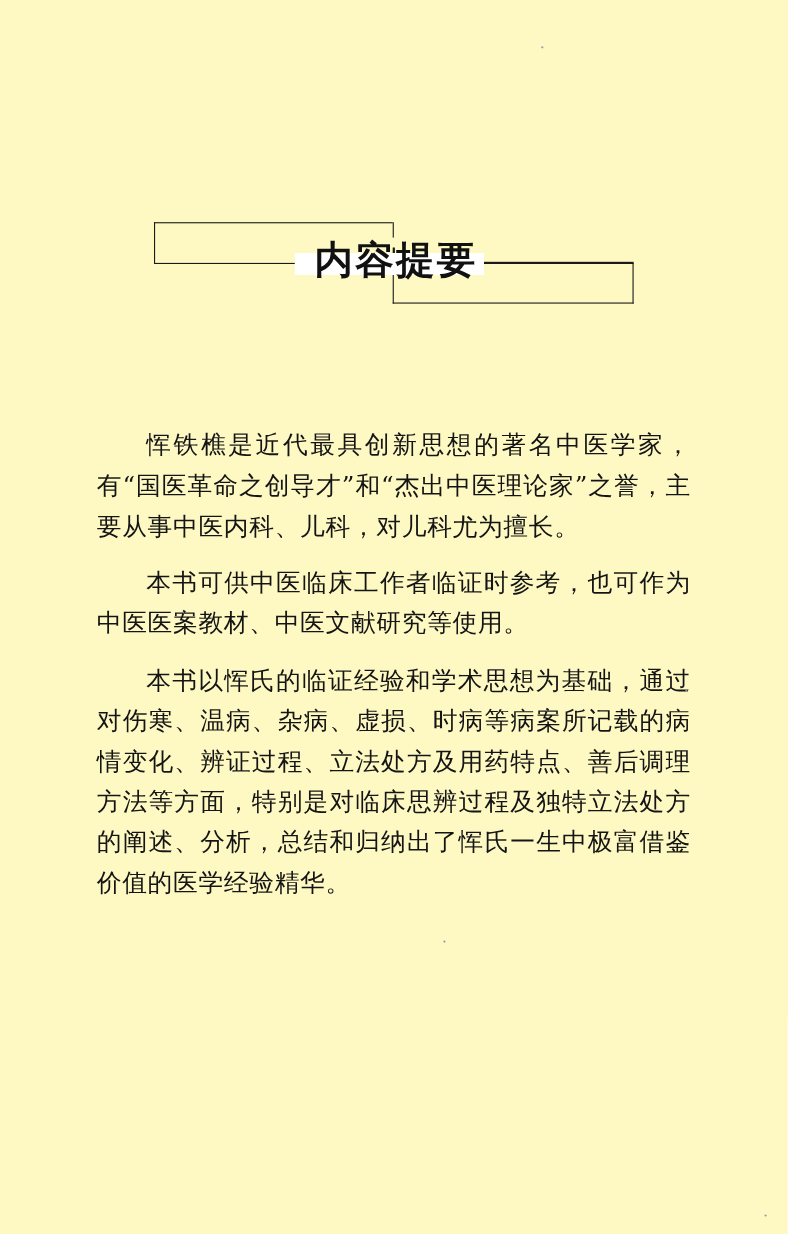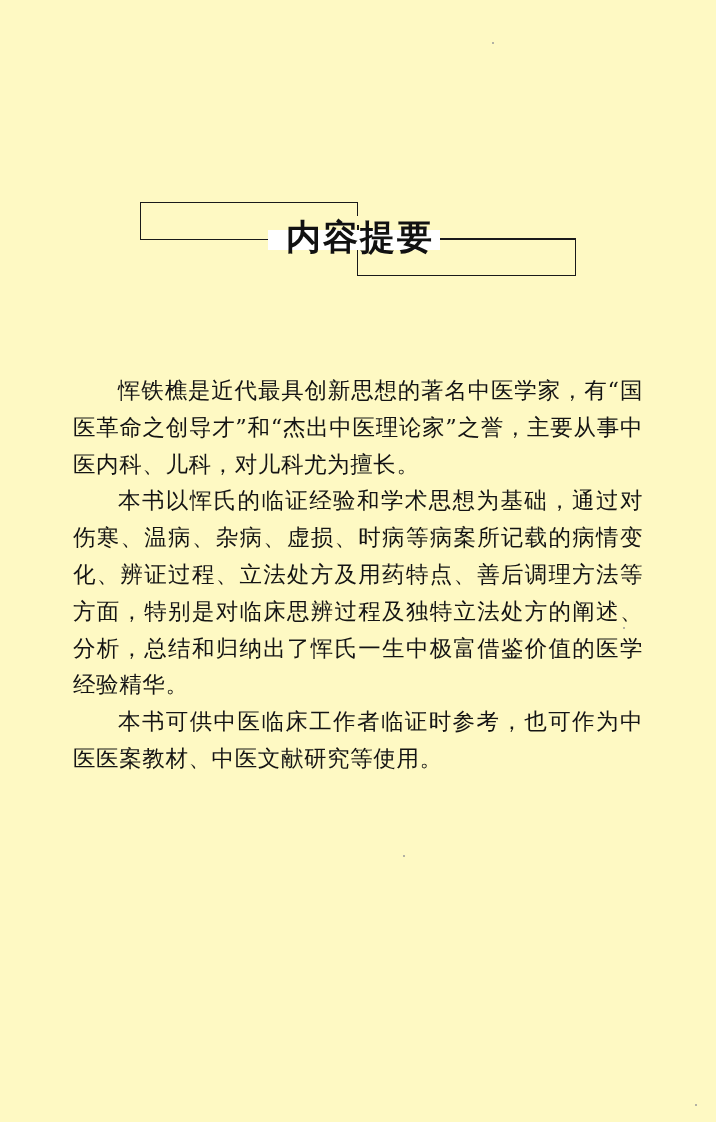--- a/index.html
+++ b/index.html
@@ -87,21 +87,21 @@
       position: absolute;
       left: 73px; top: 372px;
       width: 570px;
       font-size: 22.5px;
       line-height: 36.8px;
       text-align: justify;
       text-justify: inter-character;
       letter-spacing: 0.6px;
     }
     .para {
-      margin: 0;
+      margin: 15px;
       text-indent: 2em;
     }
     .speck {
       position: absolute;
       width: 2px; height: 2px;
       background: #9a9a9a;
       border-radius: 1px;
     }
   </style>
 </head>
@@ -110,21 +110,21 @@
 <div class="page">
 
   <div class="frame-left"></div>
   <div class="frame-right"></div>
   <div class="frame-bottom-gap"></div>
 
   <div class="title">内容提要</div>
 
   <div class="body-text">
     <p class="para">恽铁樵是近代最具创新思想的著名中医学家，有“国医革命之创导才”和“杰出中医理论家”之誉，主要从事中医内科、儿科，对儿科尤为擅长。</p>
+    <p class="para">本书可供中医临床工作者临证时参考，也可作为中医医案教材、中医文献研究等使用。</p>
     <p class="para">本书以恽氏的临证经验和学术思想为基础，通过对伤寒、温病、杂病、虚损、时病等病案所记载的病情变化、辨证过程、立法处方及用药特点、善后调理方法等方面，特别是对临床思辨过程及独特立法处方的阐述、分析，总结和归纳出了恽氏一生中极富借鉴价值的医学经验精华。</p>
-    <p class="para">本书可供中医临床工作者临证时参考，也可作为中医医案教材、中医文献研究等使用。</p>
   </div>
 
   <div class="speck" style="left:492px; top:42px;"></div>
   <div class="speck" style="left:403px; top:855px;"></div>
   <div class="speck" style="left:695px; top:1104px;"></div>
   <div class="speck" style="left:623px; top:627px;"></div>
 </div>
 
 </body></html>

